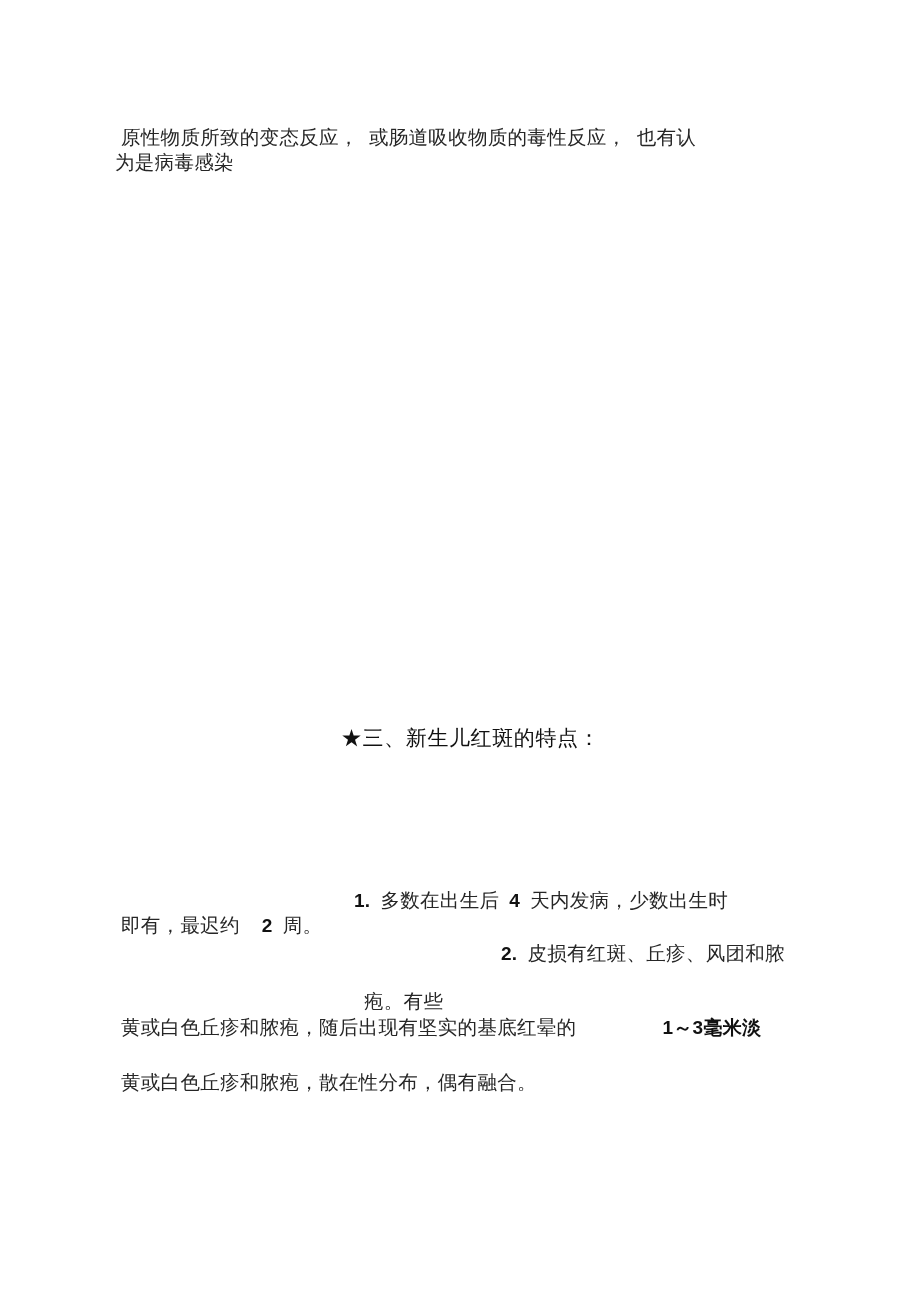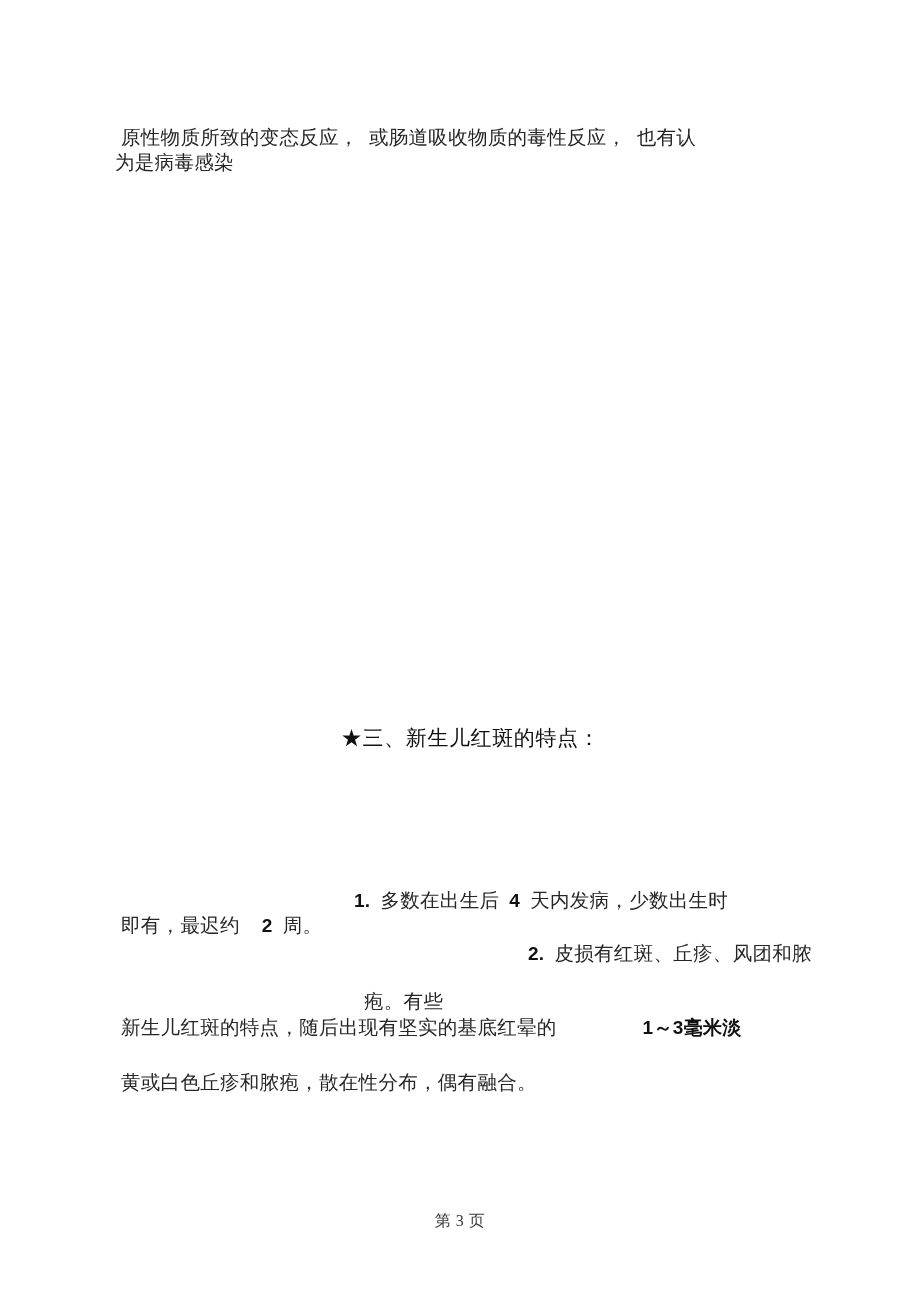--- a/index.html
+++ b/index.html
@@ -65,21 +65,21 @@
     font-family: "Liberation Sans", "DejaVu Sans", sans-serif;
     font-size: 19px;
     color: #111111;
   }
   .gap-sm { display: inline-block; width: 10px; }
   .gap-md { display: inline-block; width: 22px; }
   .gap-lg { display: inline-block; width: 86px; }
 
   #item1-l1     { left: 354px; top: 876px; margin-top: 15px; }
   #item1-l2     { left: 121px; top: 916px; text-align: center; }
-  #item2-l1     { left: 528px; top: 944px; }
+  #item2-l1     { left: 501px; top: 944px; }
   #item2-l2     { left: 364px; top: 969px; margin-top: 23px; }
   #item2-l3     { left: 121px; top: 1018px; }
   #item2-l4     { left: 121px; top: 1073px; font-family: Liberation Serif, serif; }
 
   
   #page-footer {
     position: absolute;
     left: 0;
     right: 0;
     top: 1211px;
@@ -106,20 +106,19 @@
     <div id="item1-l1" class="tline listline"><span class="marker">1.</span><span class="gap-sm"></span><span>多数在出生后</span><span class="gap-sm"></span><span class="numemph">4</span><span class="gap-sm"></span><span>天内发病，少数出生时</span></div>
 
     <div id="item1-l2" class="tline listline"><span>即有，最迟约</span><span class="gap-md"></span><span class="numemph">2</span><span class="gap-sm"></span><span>周。</span></div>
   </div>
 
   <div>
     <div id="item2-l1" class="tline listline"><span class="marker">2.</span><span class="gap-sm"></span><span>皮损有红斑、丘疹、风团和脓</span></div>
 
     <div id="item2-l2" class="tline listline">疱。有些</div>
 
-    <div id="item2-l3" class="tline listline"><span>新生儿红斑的特点，随后出现有坚实的基底红晕的</span><span class="gap-lg"></span><span class="numemph">1～3毫米淡</span></div>
+    <div id="item2-l3" class="tline listline"><span>黄或白色丘疹和脓疱，随后出现有坚实的基底红晕的</span><span class="gap-lg"></span><span class="numemph">1～3毫米淡</span></div>
 
     <div id="item2-l4" class="tline listline">黄或白色丘疹和脓疱，散在性分布，偶有融合。</div>
   </div>
 
-  <div id="page-footer">第 3 页</div>
 
 </div>
 
 </body></html>

